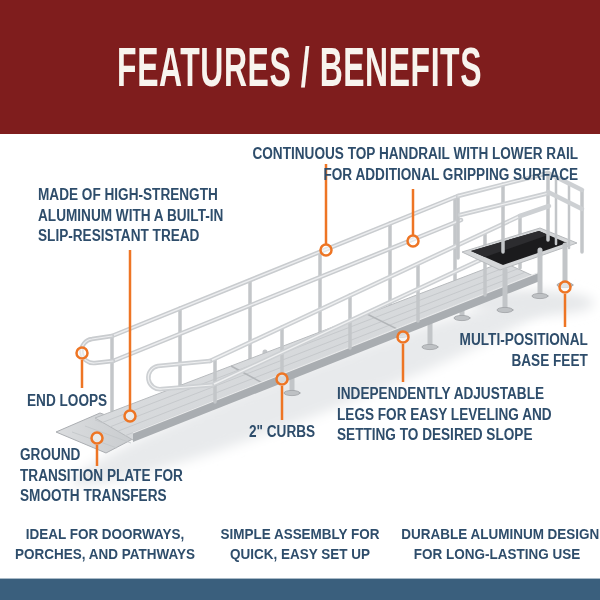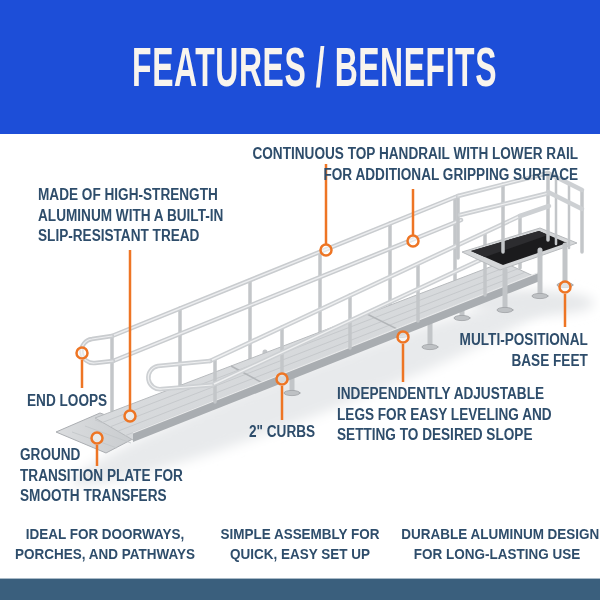--- a/index.html
+++ b/index.html
@@ -1,20 +1,20 @@
 <!DOCTYPE html>
 <html><head>
 <meta charset="utf-8">
 <style>
   html,body{margin:0;padding:0;background:#ffffff;}
   .page{position:relative;width:600px;height:600px;overflow:hidden;background:#ffffff;
         font-family:"Liberation Sans",sans-serif;}
   
-  .hdr{position:absolute;left:0;top:0;width:600px;height:134px;background:#1d4ed8;
-       display:flex;align-items:center;justify-content:flex-start;}
+  .hdr{position:absolute;left:0;top:0;width:600px;height:134px;background:#7f1d1d;
+       display:flex;align-items:center;justify-content:center;}
   .hdr h1{margin:0;color:#F8F4EE;font-size:55px;font-weight:700;letter-spacing:1px;
           white-space:nowrap;display:inline-block;transform:scaleX(0.58);transform-origin:center center;}
   
   .callout{position:absolute;color:#2E4D6B;font-weight:700;font-size:16px;line-height:20.5px;
            white-space:nowrap;}
   .callout .ln{display:block;}
   .c-left{transform:scaleX(0.85);transform-origin:left top;text-align:left;}
   .c-right{transform:scaleX(0.85);transform-origin:right top;text-align:right;}
   
   .benefit{position:absolute;top:524px;width:220px;color:#2E4D6B;font-weight:700;

